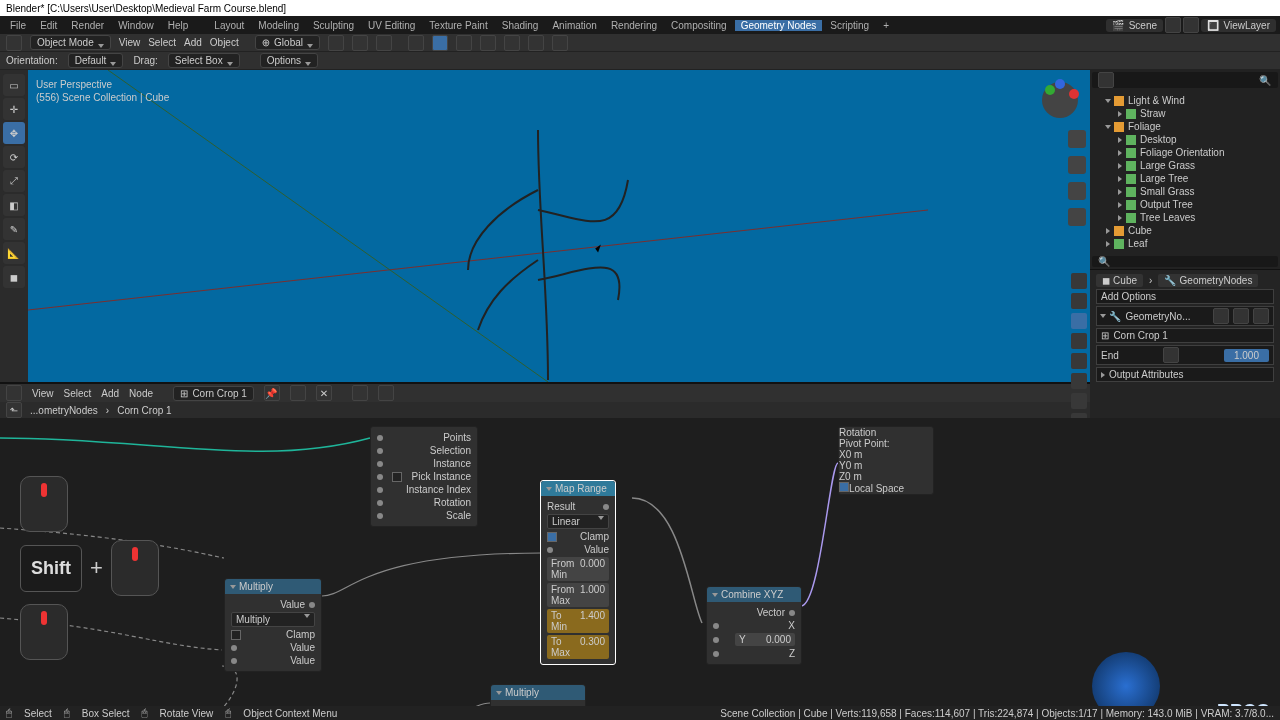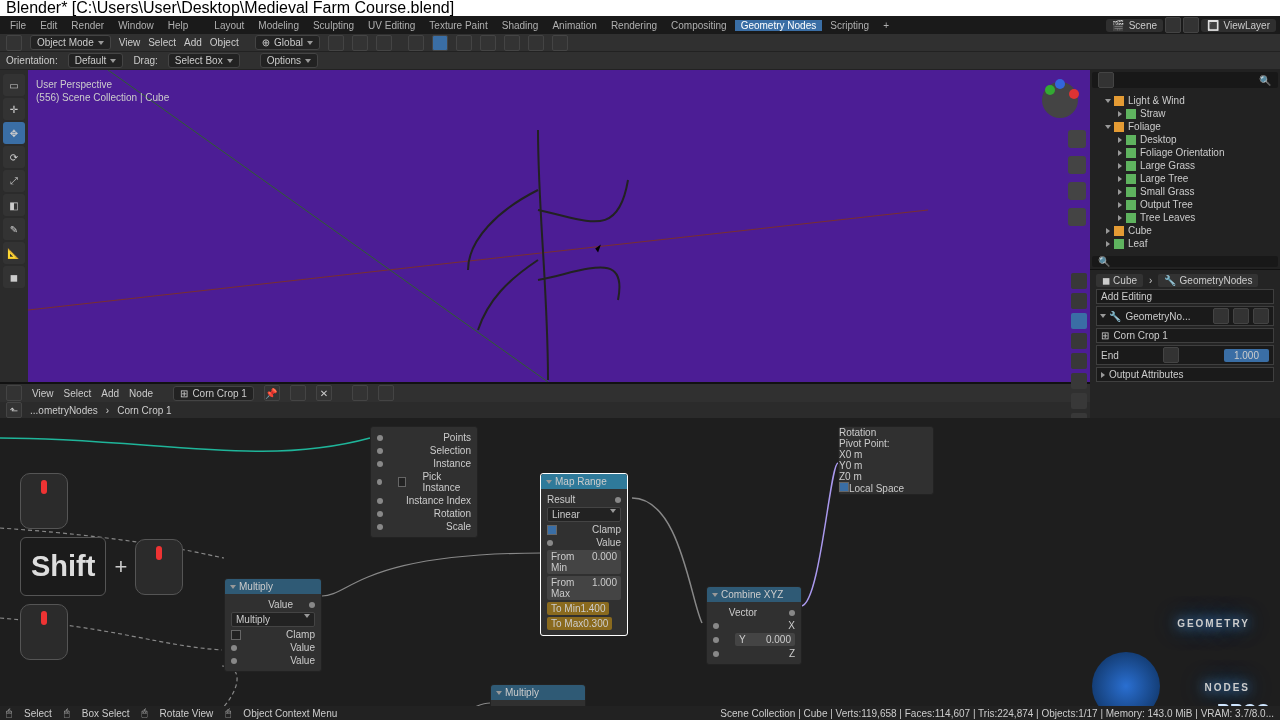--- a/index.html
+++ b/index.html
@@ -1,31 +1,31 @@
 <!DOCTYPE html>
 <html><head>
 <meta charset="utf-8">
 <style>
 *{margin:0;padding:0;box-sizing:border-box;font-family:Arial,sans-serif;font-size:10px;color:#ccc;user-select:none}
 body{width:1280px;height:720px;background:#2a2a2a;overflow:hidden;position:relative}
 .titlebar{height:16px;background:#fff;display:flex;align-items:center;padding:0 6px}
-.titlebar span{color:#000;font-size:16px}
+.titlebar span{color:#000;font-size:10px}
 .menubar{height:18px;background:#1a1a1a;display:flex;align-items:center;padding:0 4px;gap:2px}
 .menubar .mitem{color:#b0b0b0;padding:0 6px;font-size:10px}
 .menubar .mitem.active{background:#3a6ea5;color:#fff}
 .menubar .spacer{flex:1}
 .pill{display:flex;align-items:center;background:#2f2f2f;border-radius:3px;padding:1px 6px;gap:4px;font-size:10px}
 .toolbar{height:18px;background:#303030;display:flex;align-items:center;padding:0 6px;gap:8px;border-bottom:1px solid #222}
-.dd{background:#222;border:1px solid #444;padding:1px 6px;border-radius:3px;display:flex;align-items:center;gap:4px;font-size:10px}
+.dd{background:#222;border:1px solid #444;padding:1px 6px;border-radius:3px;display:flex;align-items:flex-end;gap:4px;font-size:10px}
 .subbar{height:18px;background:#303030;display:flex;align-items:center;padding:0 6px;gap:10px;border-bottom:1px solid #222}
 .main{display:flex;height:312px}
 .leftstrip{width:28px;background:#2b2b2b;display:flex;flex-direction:column;gap:2px;padding-top:4px;align-items:center}
 .leftstrip .tbtn{width:22px;height:22px;background:#333;border-radius:3px;display:flex;align-items:center;justify-content:center}
 .leftstrip .tbtn.active{background:#3a6ea5}
-.viewport{flex:1;background:#4c1d95;position:relative}
+.viewport{flex:1;background:#0369a1;position:relative}
 .vpinfo{position:absolute;left:8px;top:8px;line-height:13px;font-size:10px;color:#ddd}
 .vpgizmo{position:absolute;right:6px;top:6px;width:48px;height:48px}
 .vpicons{position:absolute;right:4px;top:60px;display:flex;flex-direction:column;gap:8px}
 .vpicons .ic{width:18px;height:18px;background:#444;border-radius:3px}
 .rightpanel{width:190px;background:#222;display:flex;flex-direction:column}
 .outliner{flex:1;padding:4px;font-size:10px}
 .outliner .row{display:flex;align-items:center;gap:4px;padding:1px 0}
 .outliner .ind1{padding-left:12px}
 .outliner .ind2{padding-left:24px}
 .tri{display:inline-block;width:0;height:0;border-left:4px solid #999;border-top:3px solid transparent;border-bottom:3px solid transparent}
@@ -41,29 +41,29 @@
 .propsicons .pi{width:16px;height:16px;background:#383838;border-radius:2px;margin:0 auto}
 .propsicons .pi.active{background:#3a6ea5}
 .nodewrap{height:358px;display:flex;flex-direction:column;background:#232323;border-top:2px solid #111}
 .nodehd{height:18px;background:#303030;display:flex;align-items:center;padding:0 6px;gap:10px}
 .bcrumb{height:16px;background:#2b2b2b;display:flex;align-items:center;padding:0 6px;gap:8px;font-size:10px}
 .canvas{flex:1;position:relative;background:#1e1e1e;overflow:hidden}
 .node{position:absolute;background:#303030;border-radius:3px;border:1px solid #222;font-size:10px}
 .node .nhdr{padding:2px 6px;border-radius:3px 3px 0 0;display:flex;align-items:center;gap:4px}
 .node .nhdr.blue{background:#2f5a75}
 .node .nbody{padding:4px 6px}
-.node .nrow{display:flex;align-items:center;justify-content:space-between;padding:1px 0;gap:16px}
+.node .nrow{display:flex;align-items:center;justify-content:space-between;padding:1px 0;gap:4px}
 .node .sock{width:6px;height:6px;border-radius:50%;background:#888;display:inline-block}
 .node .sel{background:#222;border:1px solid #444;padding:1px 4px;border-radius:2px;width:100%;display:flex;justify-content:space-between}
 .node .num{background:#444;border-radius:2px;padding:1px 4px;display:flex;justify-content:space-between;min-width:60px}
 .node .num.hot{background:#8a6a1e}
 svg.wires{position:absolute;inset:0;width:100%;height:100%;pointer-events:none}
 .shortcut{position:absolute;left:20px;bottom:80px;display:flex;flex-direction:column;gap:8px}
 .shortcut .kb{display:flex;align-items:center;gap:8px}
-.shortcut .kbox{background:#1b1b1b;border:1px solid #555;border-radius:6px;padding:12px 10px;font-size:29px;font-weight:bold;color:#ddd}
+.shortcut .kbox{background:#1b1b1b;border:1px solid #555;border-radius:6px;padding:12px 10px;font-size:18px;font-weight:bold;color:#ddd}
 .shortcut .mouse{width:48px;height:56px;background:#2b2b2b;border:1px solid #555;border-radius:10px;position:relative;display:flex;align-items:center;justify-content:center}
 .shortcut .mouse::before{content:"";position:absolute;top:6px;width:6px;height:14px;background:#e33;border-radius:3px}
 .overlaytxt{position:absolute;right:30px;bottom:20px;font-size:56px;font-weight:bold;color:#d6ecff;text-align:right;line-height:64px;text-shadow:0 0 12px #4aa0ff,0 0 24px #2a6fd1;letter-spacing:2px}
 .logo{position:absolute;right:120px;bottom:20px;width:68px;height:68px;border-radius:50%;background:radial-gradient(circle,#2a6fd1,#0b2a52)}
 .brand{position:absolute;right:10px;bottom:18px;font-size:18px;color:#cfe6ff;font-weight:bold}
 .statusbar{height:14px;background:#222;display:flex;align-items:center;padding:0 6px;gap:12px;font-size:9px;color:#aaa;position:absolute;bottom:0;left:0;right:0}
 .statusbar .sp{flex:1}
 .chev{display:inline-block;width:0;height:0;border-left:3px solid transparent;border-right:3px solid transparent;border-top:4px solid #999}
 .checkbox{width:10px;height:10px;border:1px solid #666;display:inline-block;background:#222}
 .checkbox.on{background:#3a6ea5}
@@ -279,21 +279,21 @@
         <div class="pi"></div>
         <div class="pi"></div>
       </div>
       <div class="props">
         <div class="hdr">
           <span class="chip"><span>◼</span> <span>Cube</span></span>
           <span>›</span>
           <span class="chip"><span>🔧</span> <span>GeometryNodes</span></span>
         </div>
         <div class="field">
-            <span>Add Editing</span>
+            <span>Add Options</span>
           </div>
         <div class="field">
             <span class="tri down"></span>
             <span>🔧</span>
             <span>GeometryNo...</span>
             <span style="flex:1"></span>
             <span class="iconbtn"></span>
             <span class="iconbtn"></span>
             <span class="iconbtn"></span>
           </div>
@@ -411,21 +411,21 @@
             <span class="sock"></span>
             <span>Value</span>
           </div>
         <div class="nrow">
             <span class="sock"></span>
             <span>Value</span>
           </div>
       </div>
     </div>
 
-    <div class="node" style="left:540px;top:55px;width:88px;border-color:#fff">
+    <div class="node" style="left:540px;top:62px;width:76px;border-color:#fff">
       <div class="nhdr blue" style="background:#2f7a9a">
           <span class="tri down"></span>
           <span>Map Range</span>
         </div>
       <div class="nbody">
         <div class="nrow">
             <span style="flex:1;text-align:left">Result</span>
             <span class="sock"></span>
           </div>
         <div class="nrow">
@@ -469,21 +469,21 @@
       </div>
     </div>
 
     <div class="node" style="left:706px;top:168px;width:96px">
       <div class="nhdr blue">
           <span class="tri down"></span>
           <span>Combine XYZ</span>
         </div>
       <div class="nbody">
         <div class="nrow">
-            <span style="flex:1;text-align:center">Vector</span>
+            <span style="flex:1;text-align:right">Vector</span>
             <span class="sock"></span>
           </div>
         <div class="nrow">
             <span class="sock"></span>
             <span>X</span>
           </div>
         <div class="nrow">
             <span class="sock"></span>
             <span class="num">
               <span>Y</span>
@@ -539,24 +539,20 @@
       <div class="kb">
         <div class="kbox">Shift</div>
         <div style="font-size:22px">+</div>
         <div class="mouse"></div>
       </div>
       <div class="kb">
           <div class="mouse"></div>
         </div>
     </div>
 
-    <div class="overlaytxt">
-      <div>GEOMETRY</div>
-      <div>NODES</div>
-    </div>
     <div class="logo"></div>
     <div class="brand">RRCG</div>
   </div>
 </div>
 
 <div class="statusbar">
   <span>🖱</span>
     <span>Select</span>
   <span>🖱</span>
     <span>Box Select</span>

